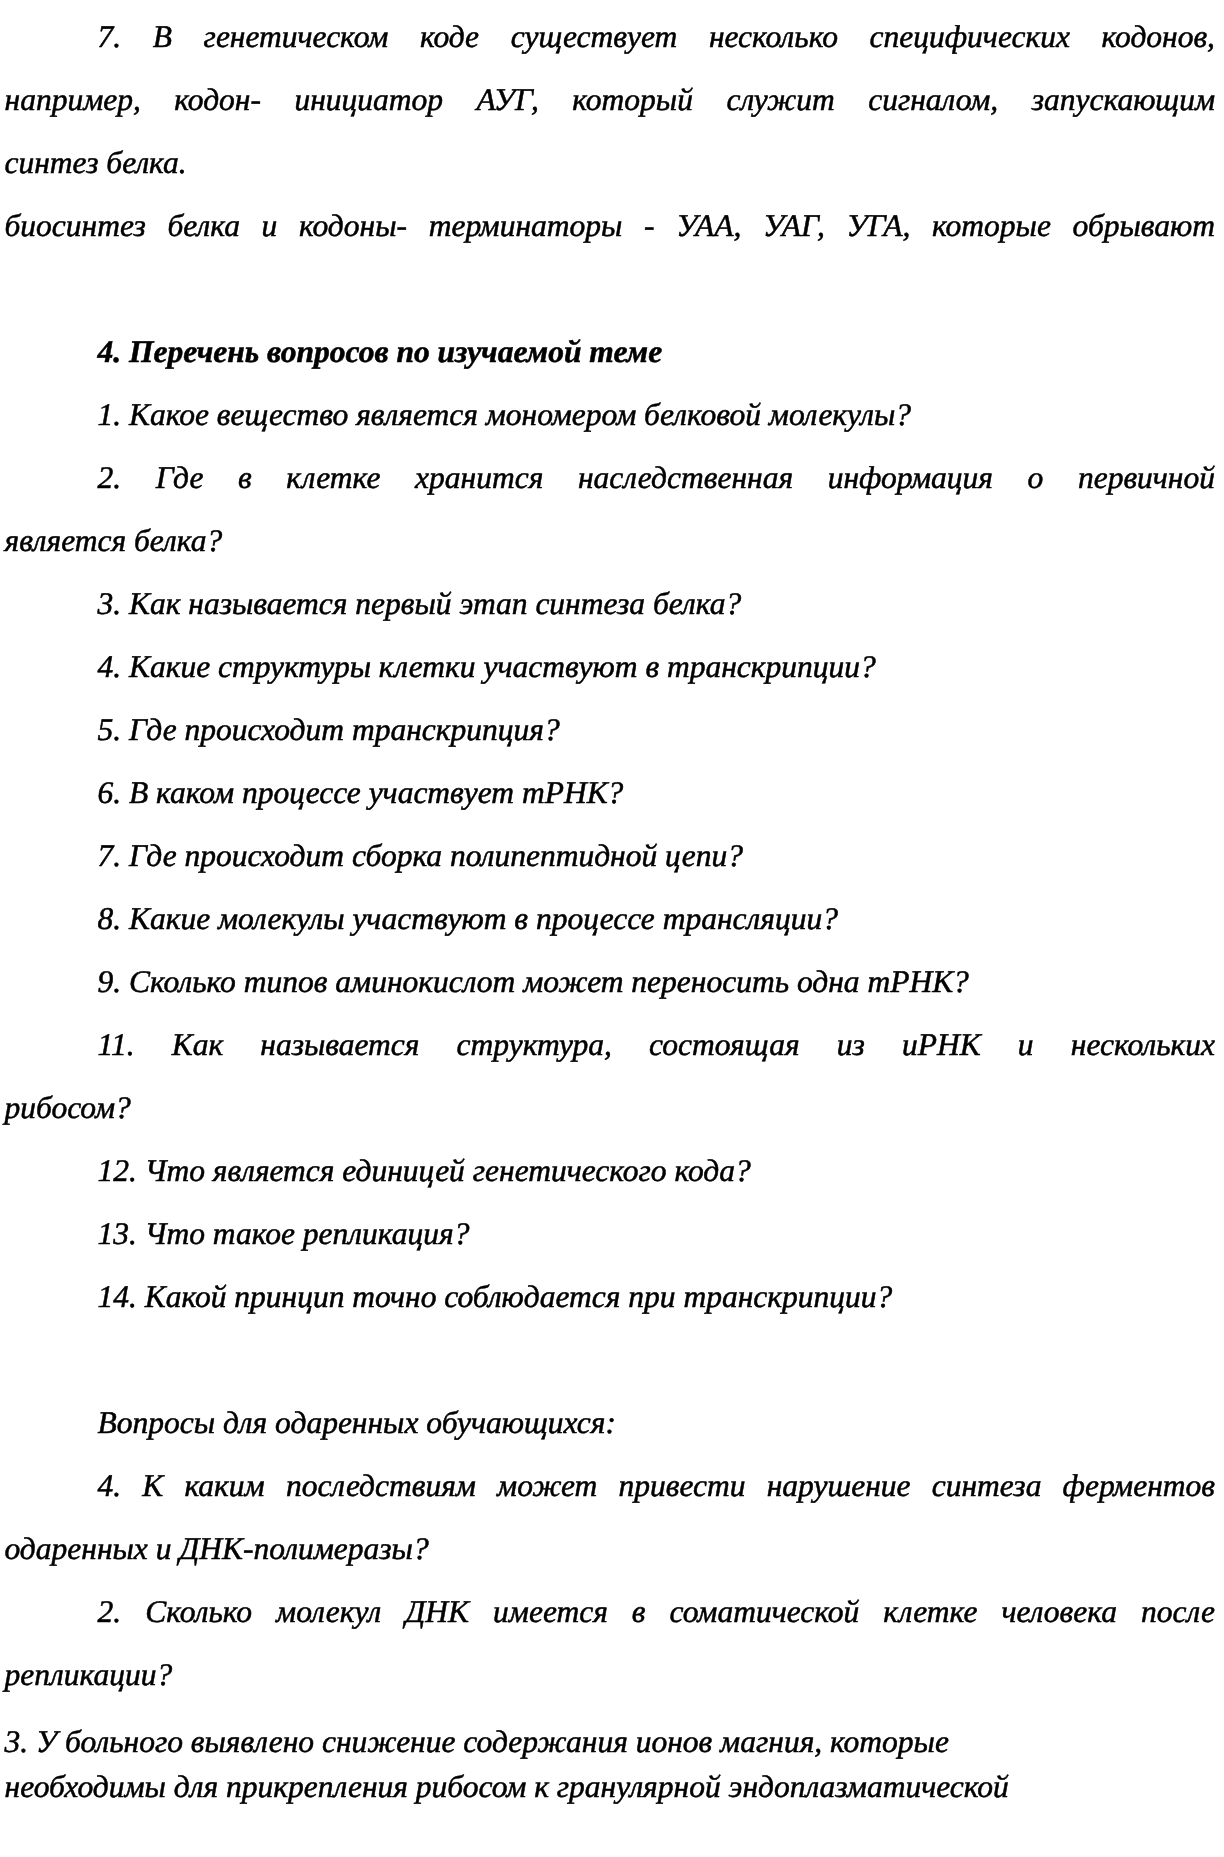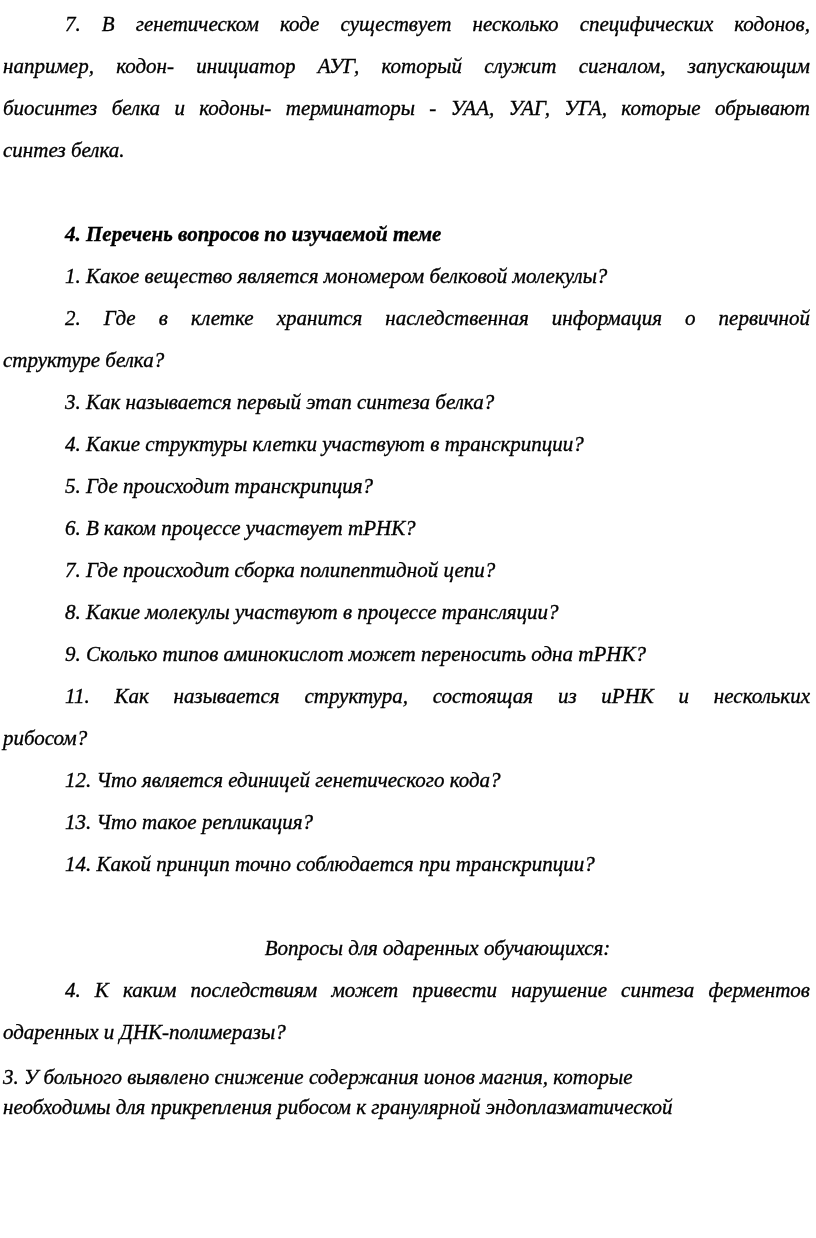--- a/index.html
+++ b/index.html
@@ -32,53 +32,52 @@
     text-align-last: justify;
   }
   .ind {
     padding-left: 62px;
   }
   .heading {
     font-weight: bold;
   }
   .italic {
     font-style: italic;
-    text-align: center;
   }
   .spacer {
     height: 42px;
   }
   .tight {
     margin-top: 9px;
   }
   .tight .line {
     line-height: 30px;
   }
 </style>
 </head>
 <body>
 
 <main>
   <div id="doc">
       <p class="para">
         <span class="line just ind">7. В генетическом коде существует несколько специфических кодонов,</span>
         <span class="line just">например, кодон- инициатор АУГ, который служит сигналом, запускающим</span>
+        <span class="line">синтез белка.</span>
         <span class="line just">биосинтез белка и кодоны- терминаторы - УАА, УАГ, УГА, которые обрывают</span>
-        <span class="line">синтез белка.</span>
       </p>
       <div class="spacer"></div>
       <p class="para heading">
         <span class="line ind">4. Перечень вопросов по изучаемой теме</span>
       </p>
       <p class="para">
         <span class="line ind">1. Какое вещество является мономером белковой молекулы?</span>
       </p>
       <p class="para">
         <span class="line just ind">2. Где в клетке хранится наследственная информация о первичной</span>
-        <span class="line">структуре белка?</span>
+        <span class="line">является белка?</span>
       </p>
       <p class="para">
         <span class="line ind">3. Как называется первый этап синтеза белка?</span>
       </p>
       <p class="para">
         <span class="line ind">4. Какие структуры клетки участвуют в транскрипции?</span>
       </p>
       <p class="para">
         <span class="line ind">5. Где происходит транскрипция?</span>
       </p>
@@ -108,18 +107,22 @@
         <span class="line ind">14. Какой принцип точно соблюдается при транскрипции?</span>
       </p>
       <div class="spacer"></div>
       <p class="para italic">
         <span class="line ind">Вопросы для одаренных обучающихся:</span>
       </p>
       <p class="para">
         <span class="line just ind">4. К каким последствиям может привести нарушение синтеза ферментов</span>
         <span class="line">одаренных и ДНК-полимеразы?</span>
       </p>
+      <p class="para">
+        <span class="line just ind">2. Сколько молекул ДНК имеется в соматической клетке человека после</span>
+        <span class="line">репликации?</span>
+      </p>
       <p class="para tight">
         <span class="line">3. У больного выявлено снижение содержания ионов магния, которые</span>
         <span class="line">необходимы для прикрепления рибосом к гранулярной эндоплазматической</span>
       </p>
     </div>
 </main>
 
 </body></html>

